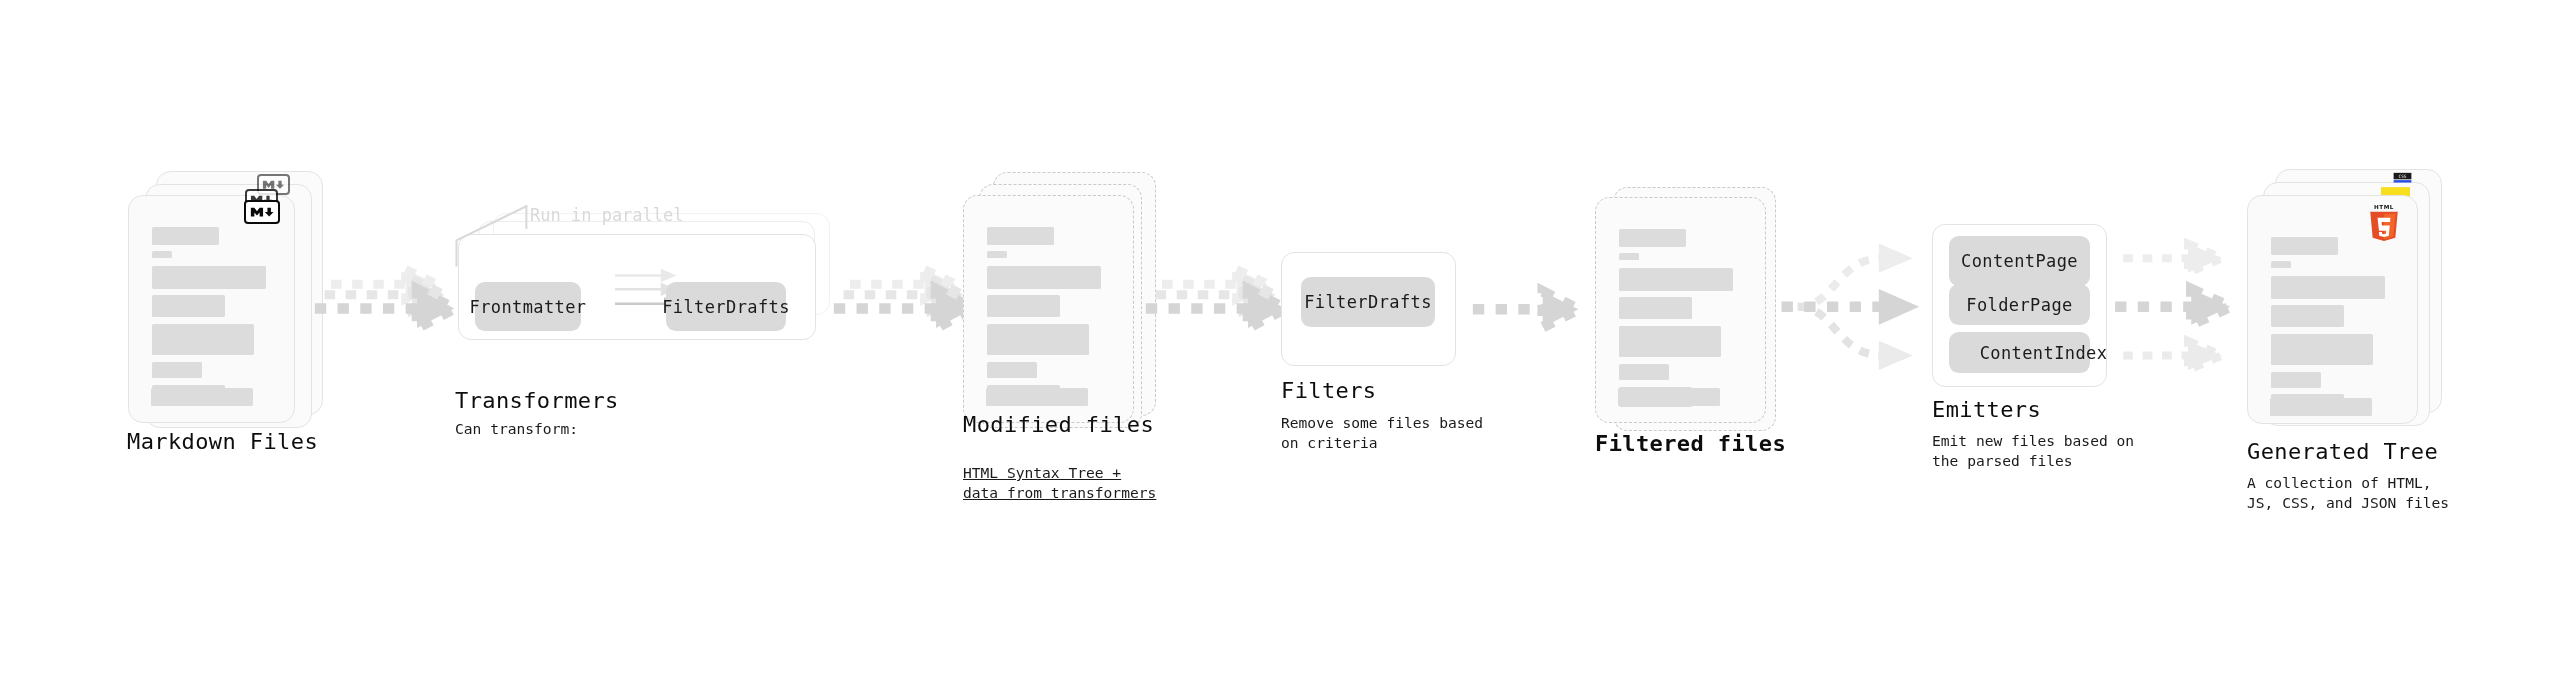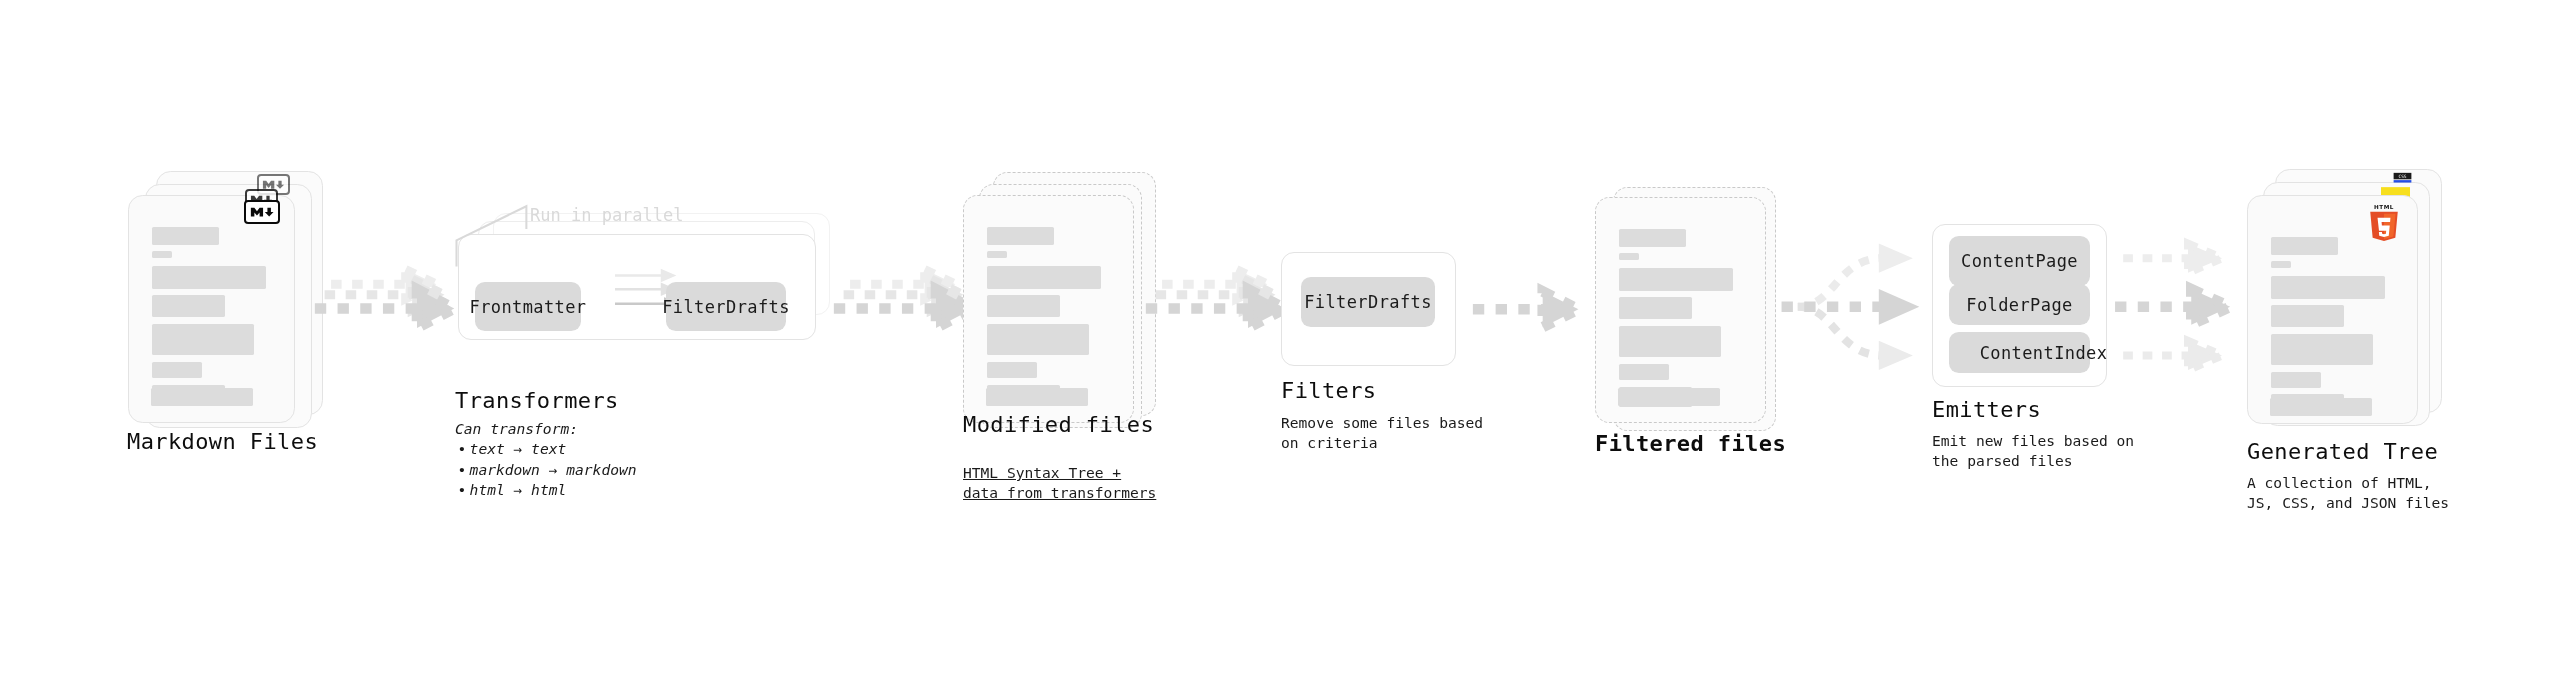--- a/index.html
+++ b/index.html
@@ -180,27 +180,22 @@
 
     <div class="pill" style="left:475px;top:282px;width:106px;height:49px;">Frontmatter</div>
     <div class="pill" style="left:666px;top:282px;width:120px;height:49px;">FilterDrafts</div>
 
     <svg class="overlay" style="left:453px;top:203px;width:163px;height:65px;" viewBox="0 0 200 80">
       <path d="M4 78 L4 46 L90 4 L90 32" fill="none" stroke="#d9d9d9" stroke-width="2.5"></path>
     </svg>
     <div class="parlabel" style="left:530px;top:205px;">Run in parallel</div>
   </div>
   <div class="title" style="left:455px;top:388px;">Transformers</div>
-  <div class="sub list" style="left:455px;top:419px;width:244px;font-style:italic;">
+  <div class="sub list" style="left:455px;top:419px;width:244px;">
     <div>Can transform:</div>
-    <ul>
-      <li>text → text</li>
-      <li>markdown → markdown</li>
-      <li>html → html</li>
-    </ul>
   </div>
 
   <svg class="overlay" style="left:829px;top:268px;width:154px;height:77px;" viewBox="0 0 190 95">
     <g stroke="#ededed" stroke-width="11" stroke-dasharray="13 13" fill="#ededed">
       <line x1="26" y1="20" x2="122" y2="20"></line>
         <polygon points="118,2 156,20 118,38"></polygon>
     </g>
     <g stroke="#e6e6e6" stroke-width="11" stroke-dasharray="13 13" fill="#e6e6e6">
       <line x1="18" y1="33" x2="130" y2="33"></line>
         <polygon points="126,14 166,33 126,52"></polygon>

